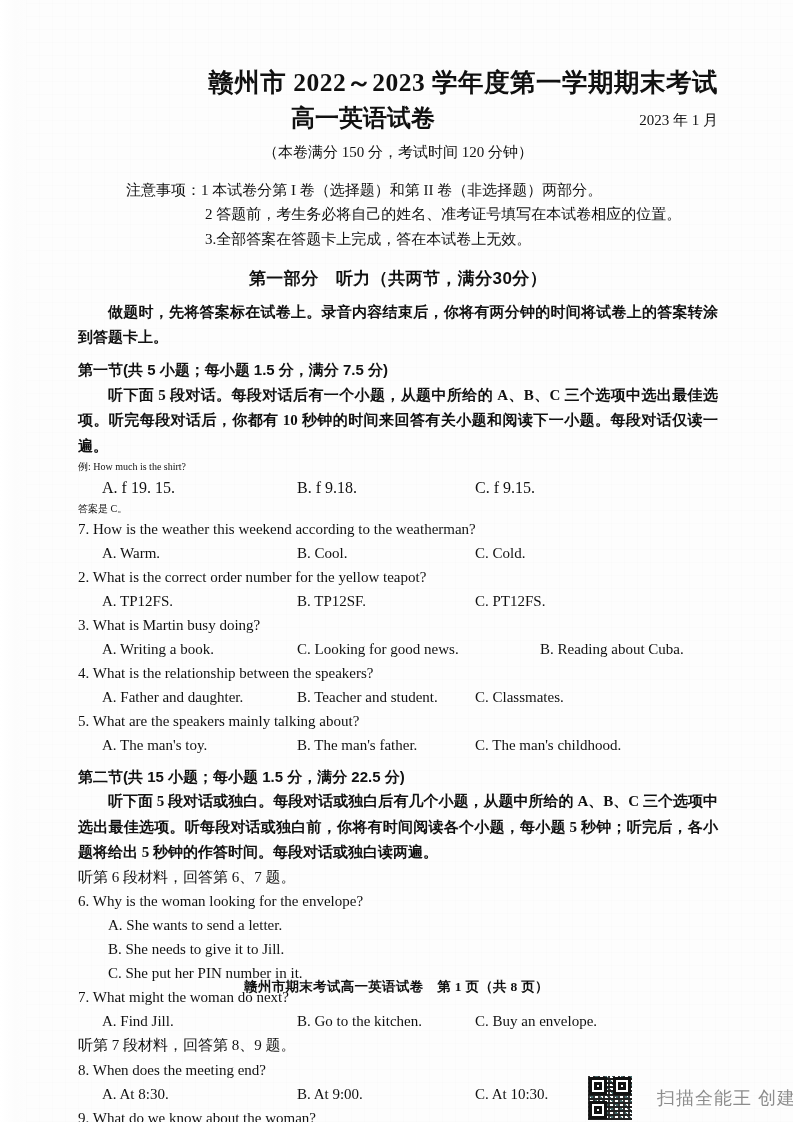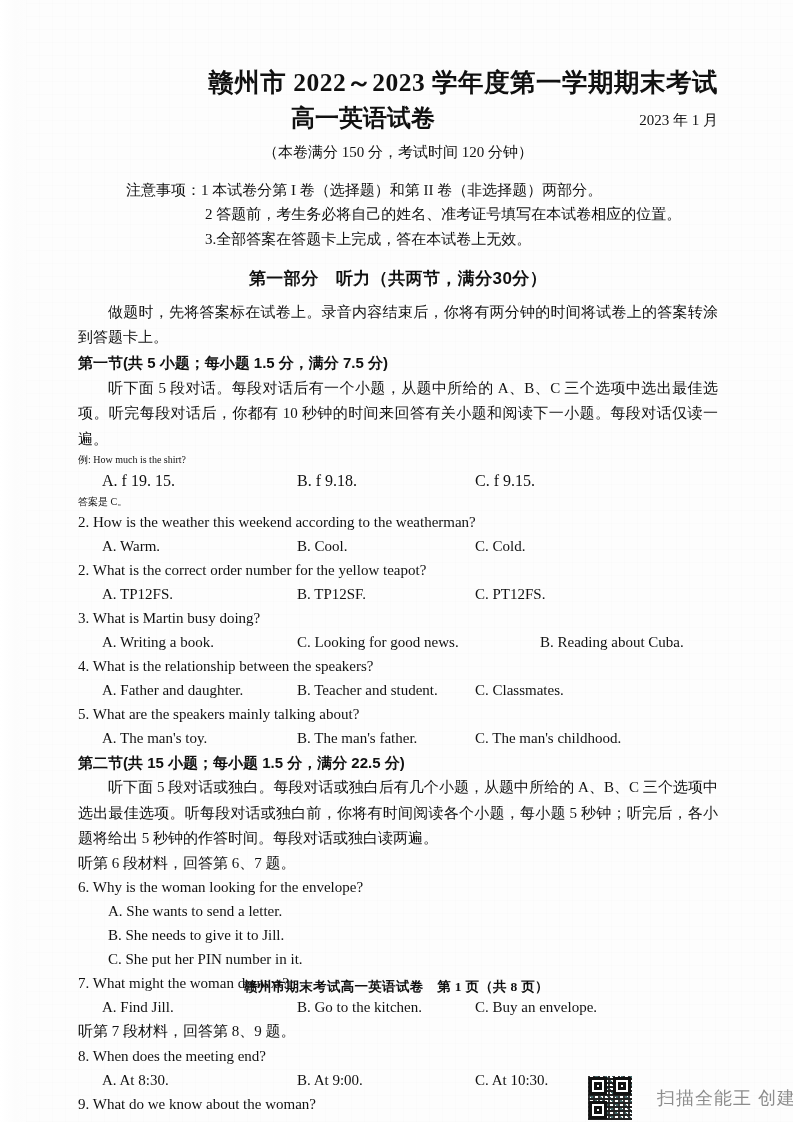--- a/index.html
+++ b/index.html
@@ -110,27 +110,28 @@
   }
 
   .para {
     font-size: 15px;
     line-height: 1.68;
     text-align: justify;
     text-justify: inter-ideograph;
   }
   .para.indent {
     text-indent: 2em;
+    font-weight: bold;
   }
   .section-heading {
     font-family: "Liberation Sans", "DejaVu Sans", sans-serif;
     font-weight: bold;
     font-size: 15px;
     line-height: 1.65;
-    margin-top: 1px;
+    margin-top: 8px;
   }
   .line {
     font-size: 10px;
     line-height: 1.62;
   }
 
   
   .q-block {
     font-size: 15px;
     line-height: 1.6;
@@ -248,21 +249,21 @@
 
     <div class="line">例: How much is the shirt?</div>
     <div class="opts-row">
       <span class="opt-col a">A. f 19. 15.</span>
       <span class="opt-col b">B. f 9.18.</span>
       <span class="opt-col c">C. f 9.15.</span>
     </div>
     <div class="line">答案是 C。</div>
 
     <div class="q-block">
-      <div class="q-stem">2. How is the weather this weekend according to the weatherman?</div>
+      <div class="q-stem">7. How is the weather this weekend according to the weatherman?</div>
       <div class="opts-row">
         <span class="opt-col a">A. Warm.</span>
         <span class="opt-col b">B. Cool.</span>
         <span class="opt-col c">C. Cold.</span>
       </div>
     </div>
 
     <div class="q-block">
       <div class="q-stem">2. What is the correct order number for the yellow teapot?</div>
       <div class="opts-row">

